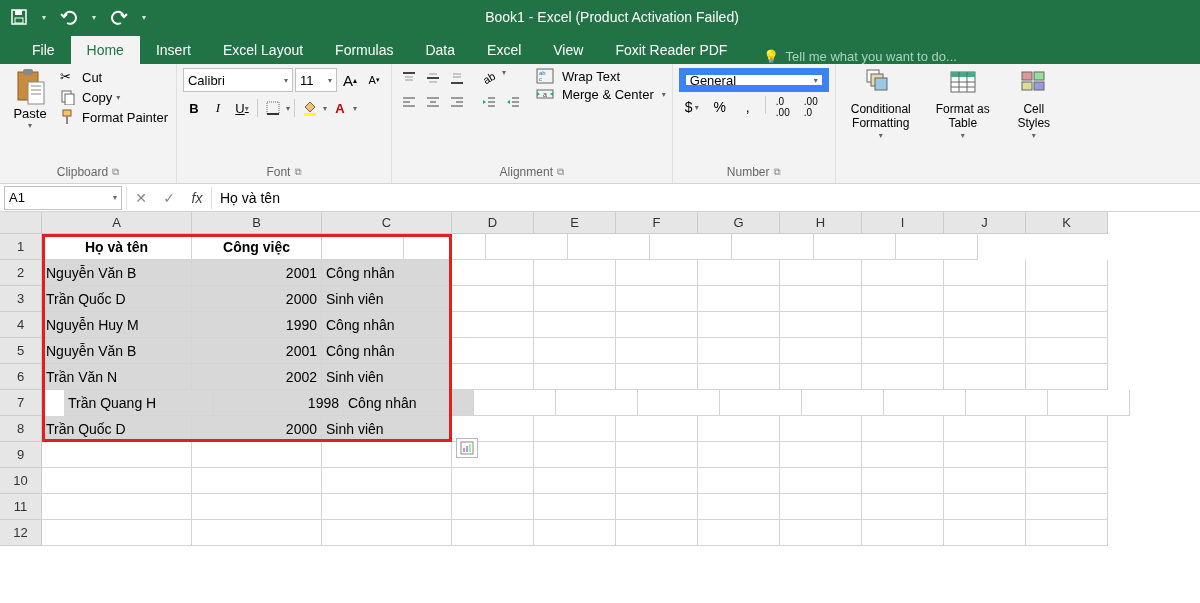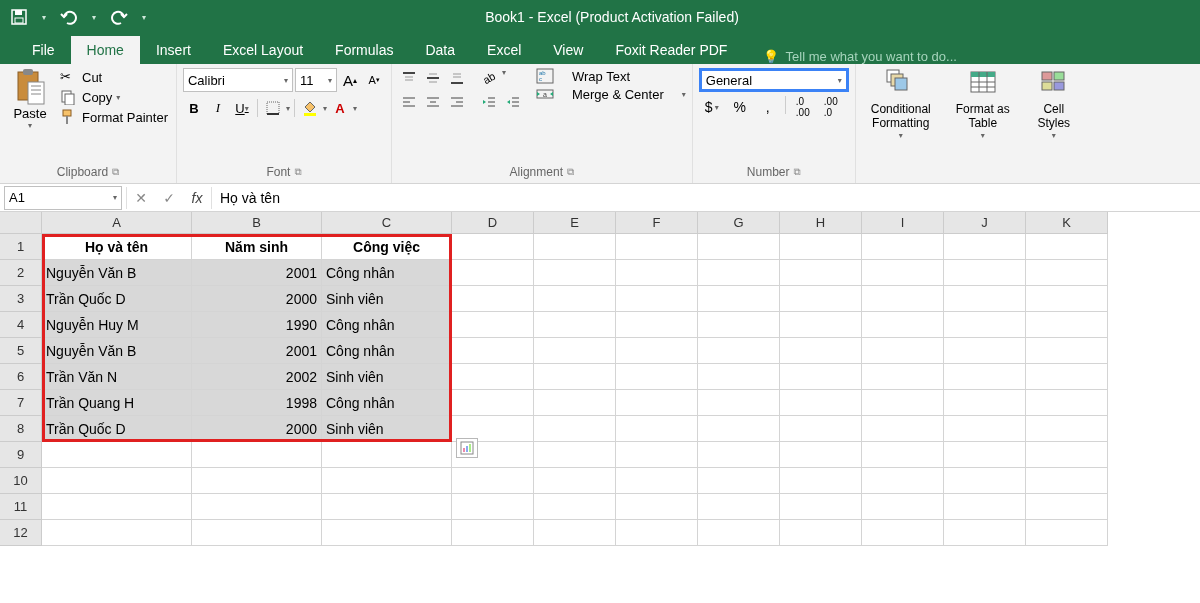--- a/index.html
+++ b/index.html
@@ -42,24 +42,24 @@
 .font-bottom .b { font-weight: bold; width: 22px; text-align: center; cursor: pointer; }
 .font-bottom .i { font-style: italic; font-family: serif; width: 22px; text-align: center; cursor: pointer; }
 .font-bottom .u { text-decoration: underline; width: 22px; text-align: center; cursor: pointer; display: flex; align-items: center; justify-content: center; }
 .font-col { display: flex; flex-direction: column; }
 
 
 .align-col { display: flex; flex-direction: column; gap: 4px; }
 .align-row { display: flex; gap: 2px; }
 .align-btn { width: 22px; height: 20px; display: flex; align-items: center; justify-content: center; cursor: pointer; }
 .wrap-merge { display: flex; flex-direction: column; gap: 2px; margin-left: 8px; }
-.wrap-row { display: flex; align-items: center; gap: 18px; cursor: pointer; font-size: 13px; }
-
-
-.num-top { width: 150px; height: 24px; border: 3px solid #3b82f6; background: #fff; padding: 0 4px; display: flex; align-items: center; justify-content: space-between; font-size: 13px; }
+.wrap-row { display: flex; align-items: center; gap: 8px; cursor: pointer; font-size: 13px; }
+
+
+.num-top { width: 150px; height: 24px; border: 7px solid #3b82f6; background: #fff; padding: 0 4px; display: flex; align-items: center; justify-content: space-between; font-size: 13px; }
 .num-bottom { display: flex; gap: 2px; margin-top: 4px; }
 .num-btn { width: 26px; height: 22px; display: flex; align-items: center; justify-content: center; cursor: pointer; font-size: 14px; }
 
 
 .styles-big { display: flex; flex-direction: column; align-items: center; width: 78px; cursor: pointer; text-align: center; }
 .styles-big .ic { width: 32px; height: 32px; margin-bottom: 2px; }
 .styles-big .lbl { font-size: 12px; line-height: 1.2; }
 
 
 .formula-bar { height: 28px; border-bottom: 1px solid #d4d4d4; display: flex; align-items: center; background: #fff; }
@@ -447,21 +447,20 @@
       <div class="row-hd">7</div>
       <div class="row-hd">8</div>
       <div class="row-hd">9</div>
       <div class="row-hd">10</div>
       <div class="row-hd">11</div>
       <div class="row-hd">12</div>
     </div>
   <div class="cells" id="cells">
       <div class="cell-row">
         <div class="cell sel hdr" style="width: 150px; background: rgb(255, 255, 255);">Họ và tên</div>
-        <div class="cell sel hdr" style="width: 130px; background: rgb(255, 255, 255);">Năm sinh</div>
         <div class="cell sel hdr" style="width: 130px; background: rgb(255, 255, 255);">Công việc</div>
         <div class="cell" style="width: 82px;"></div>
         <div class="cell" style="width: 82px;"></div>
         <div class="cell" style="width: 82px;"></div>
         <div class="cell" style="width: 82px;"></div>
         <div class="cell" style="width: 82px;"></div>
         <div class="cell" style="width: 82px;"></div>
         <div class="cell" style="width: 82px;"></div>
         <div class="cell" style="width: 82px;"></div>
       </div>
@@ -524,21 +523,21 @@
         <div class="cell" style="width: 82px;"></div>
         <div class="cell" style="width: 82px;"></div>
         <div class="cell" style="width: 82px;"></div>
         <div class="cell" style="width: 82px;"></div>
         <div class="cell" style="width: 82px;"></div>
         <div class="cell" style="width: 82px;"></div>
         <div class="cell" style="width: 82px;"></div>
         <div class="cell" style="width: 82px;"></div>
       </div>
       <div class="cell-row">
-        <div class="cell sel" style="width: 150px;">Trần Quang H</div>
+        <div class="cell sel" style="width: 150px; margin-left: 22px;">Trần Quang H</div>
         <div class="cell sel num" style="width: 130px;">1998</div>
         <div class="cell sel" style="width: 130px;">Công nhân</div>
         <div class="cell" style="width: 82px;"></div>
         <div class="cell" style="width: 82px;"></div>
         <div class="cell" style="width: 82px;"></div>
         <div class="cell" style="width: 82px;"></div>
         <div class="cell" style="width: 82px;"></div>
         <div class="cell" style="width: 82px;"></div>
         <div class="cell" style="width: 82px;"></div>
         <div class="cell" style="width: 82px;"></div>

